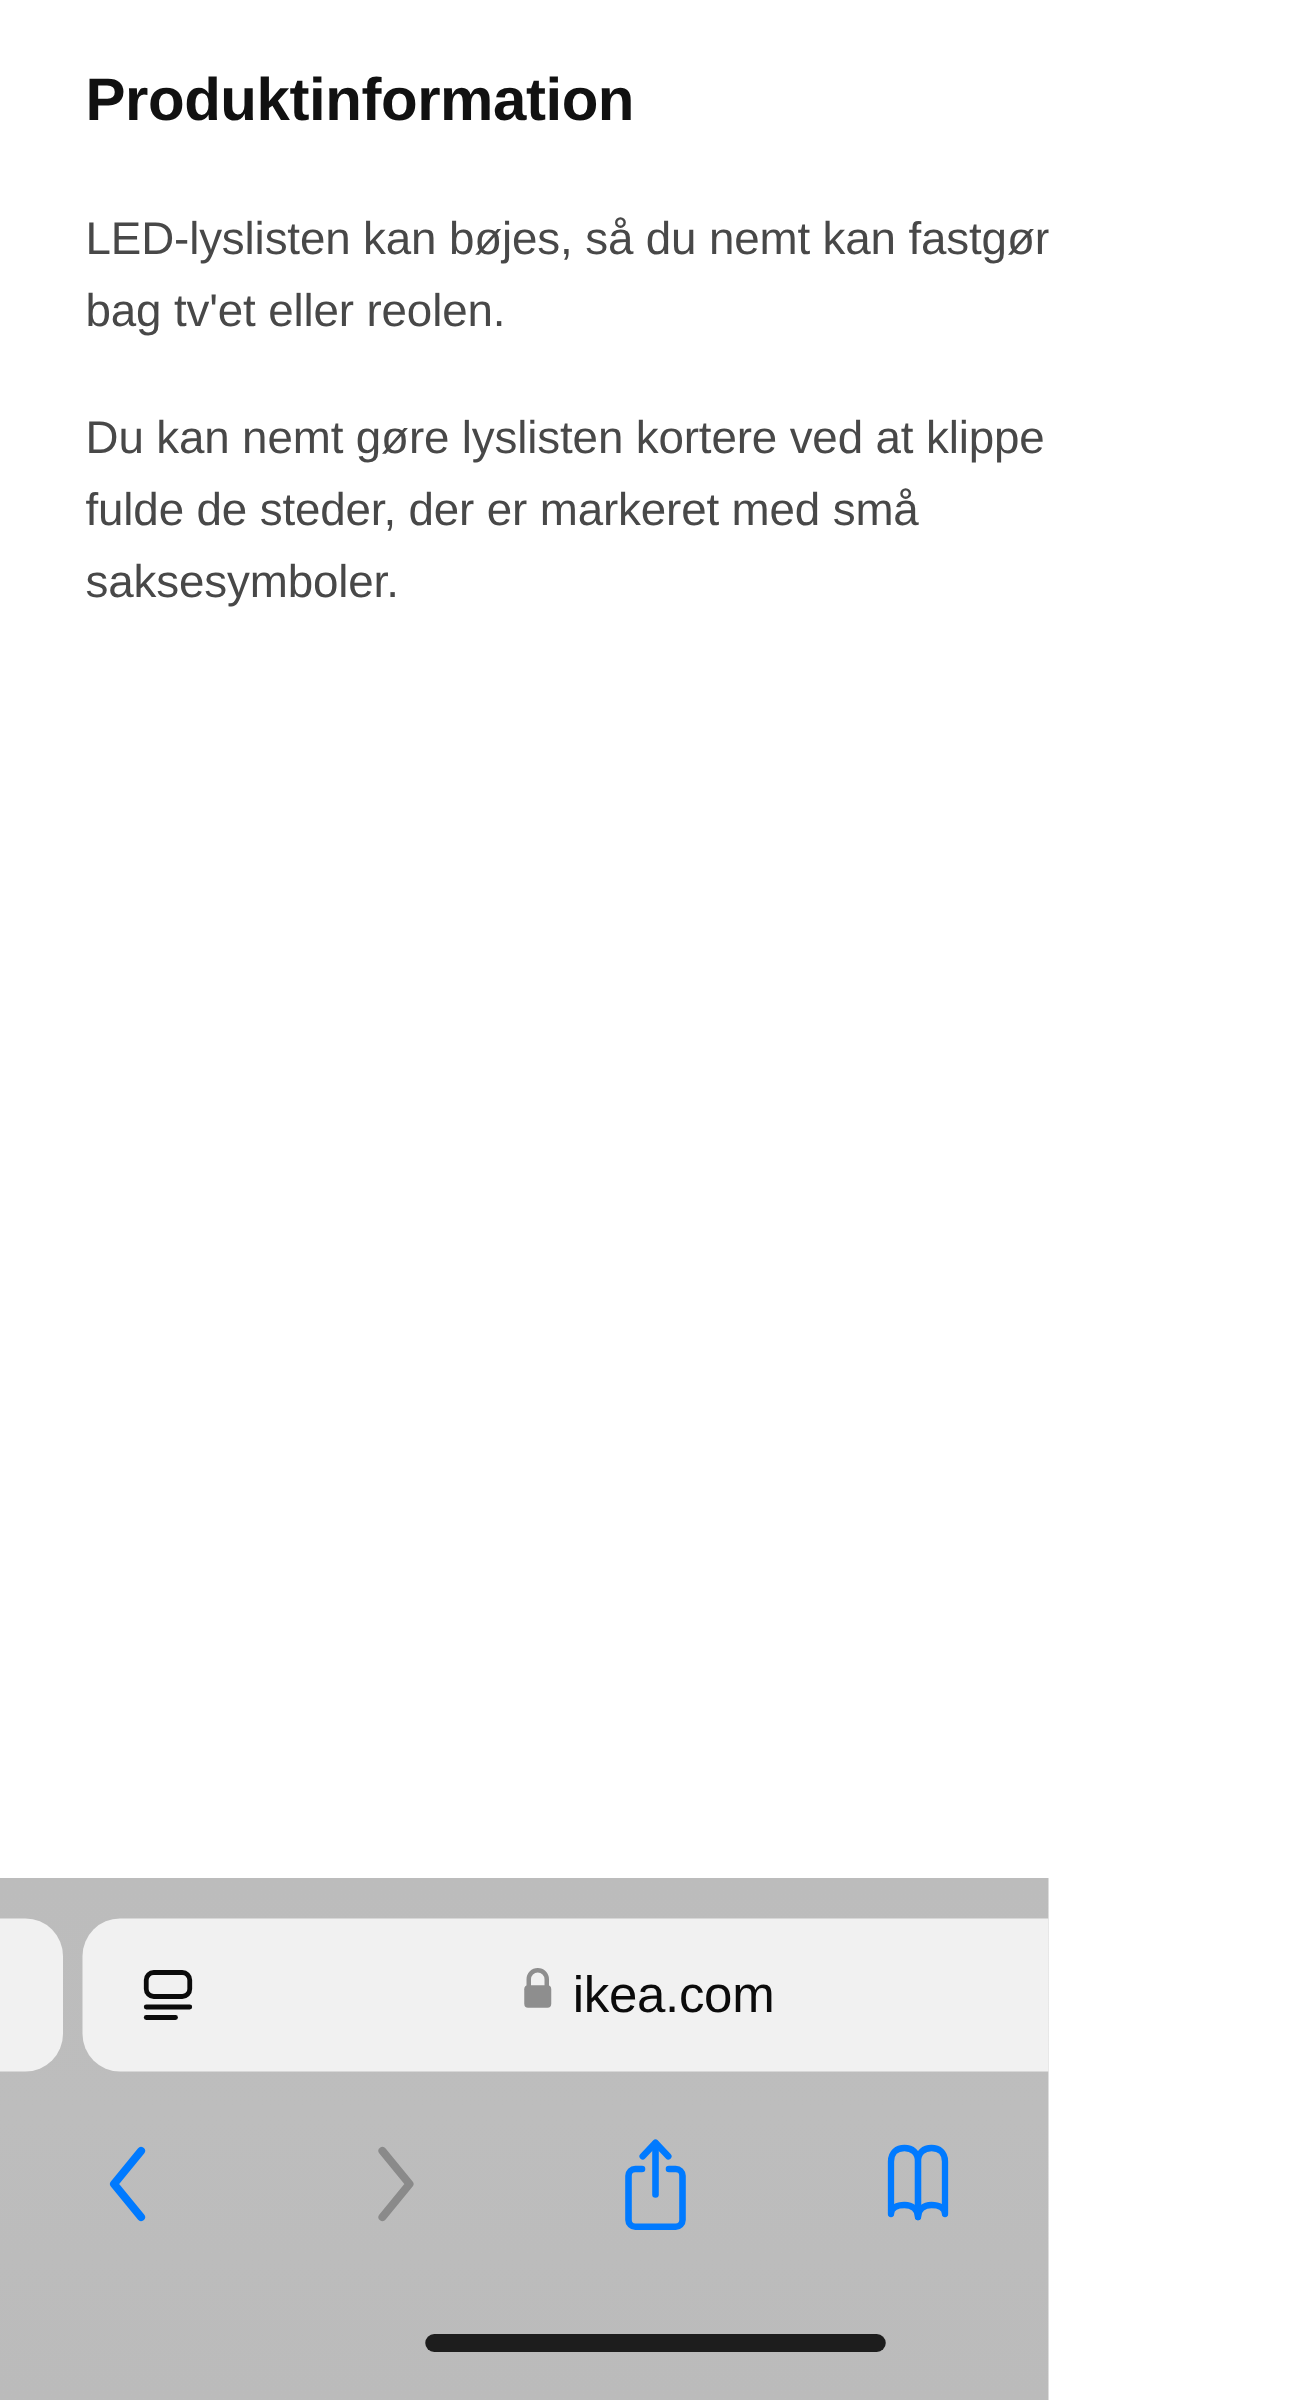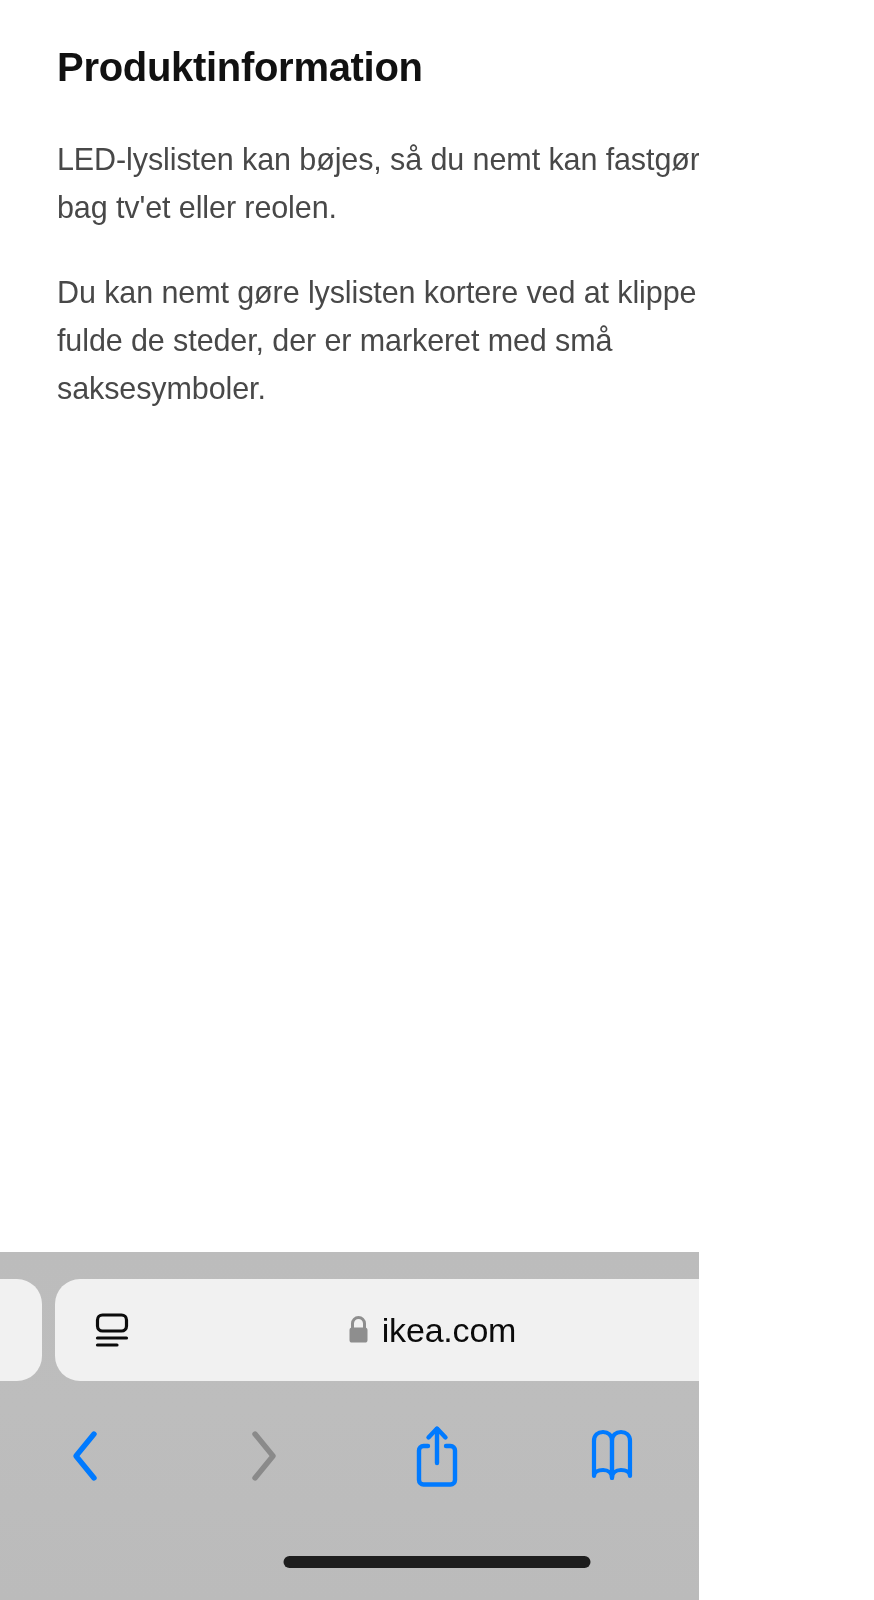--- a/index.html
+++ b/index.html
@@ -110,21 +110,21 @@
     height: 58px;
     display: flex;
     align-items: center;
     justify-content: center;
     flex: none;
   }
 
   #url-area {
     flex: 1;
     display: flex;
-    align-items: center;
+    align-items: flex-start;
     justify-content: center;
     gap: 11px;
     margin-left: -10px;
   }
 
   #url-text {
     font-size: 34px;
     color: #0b0b0b;
     letter-spacing: -0.2px;
     font-weight: 400;

